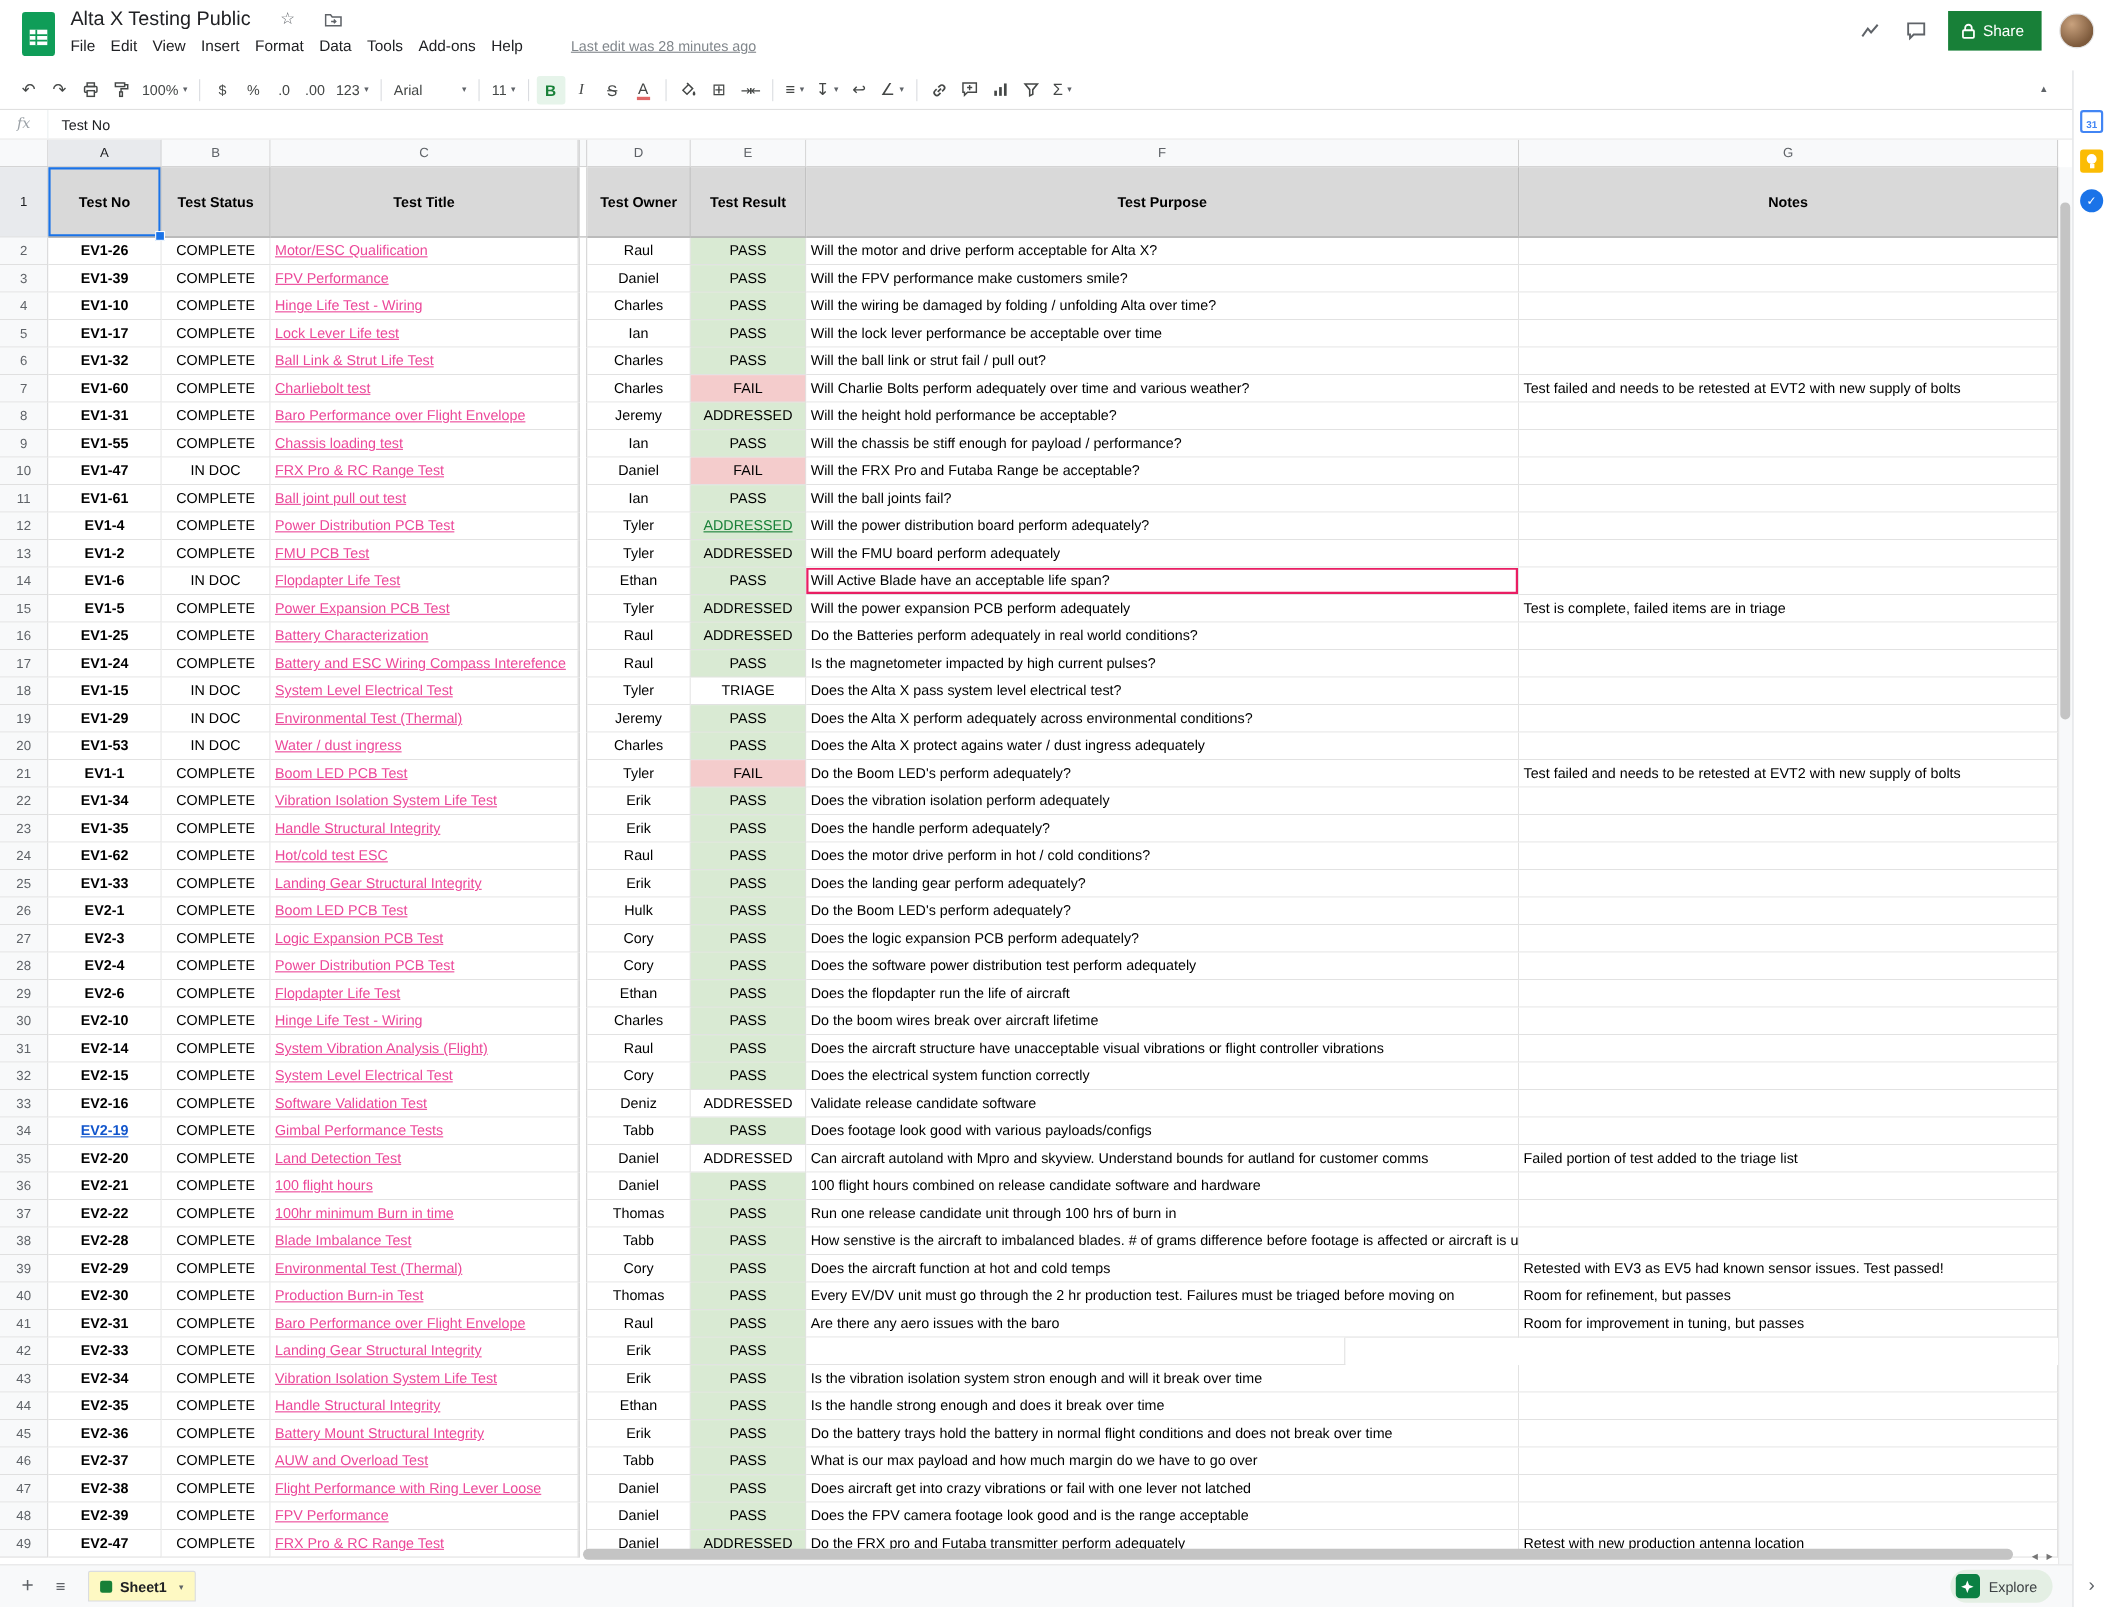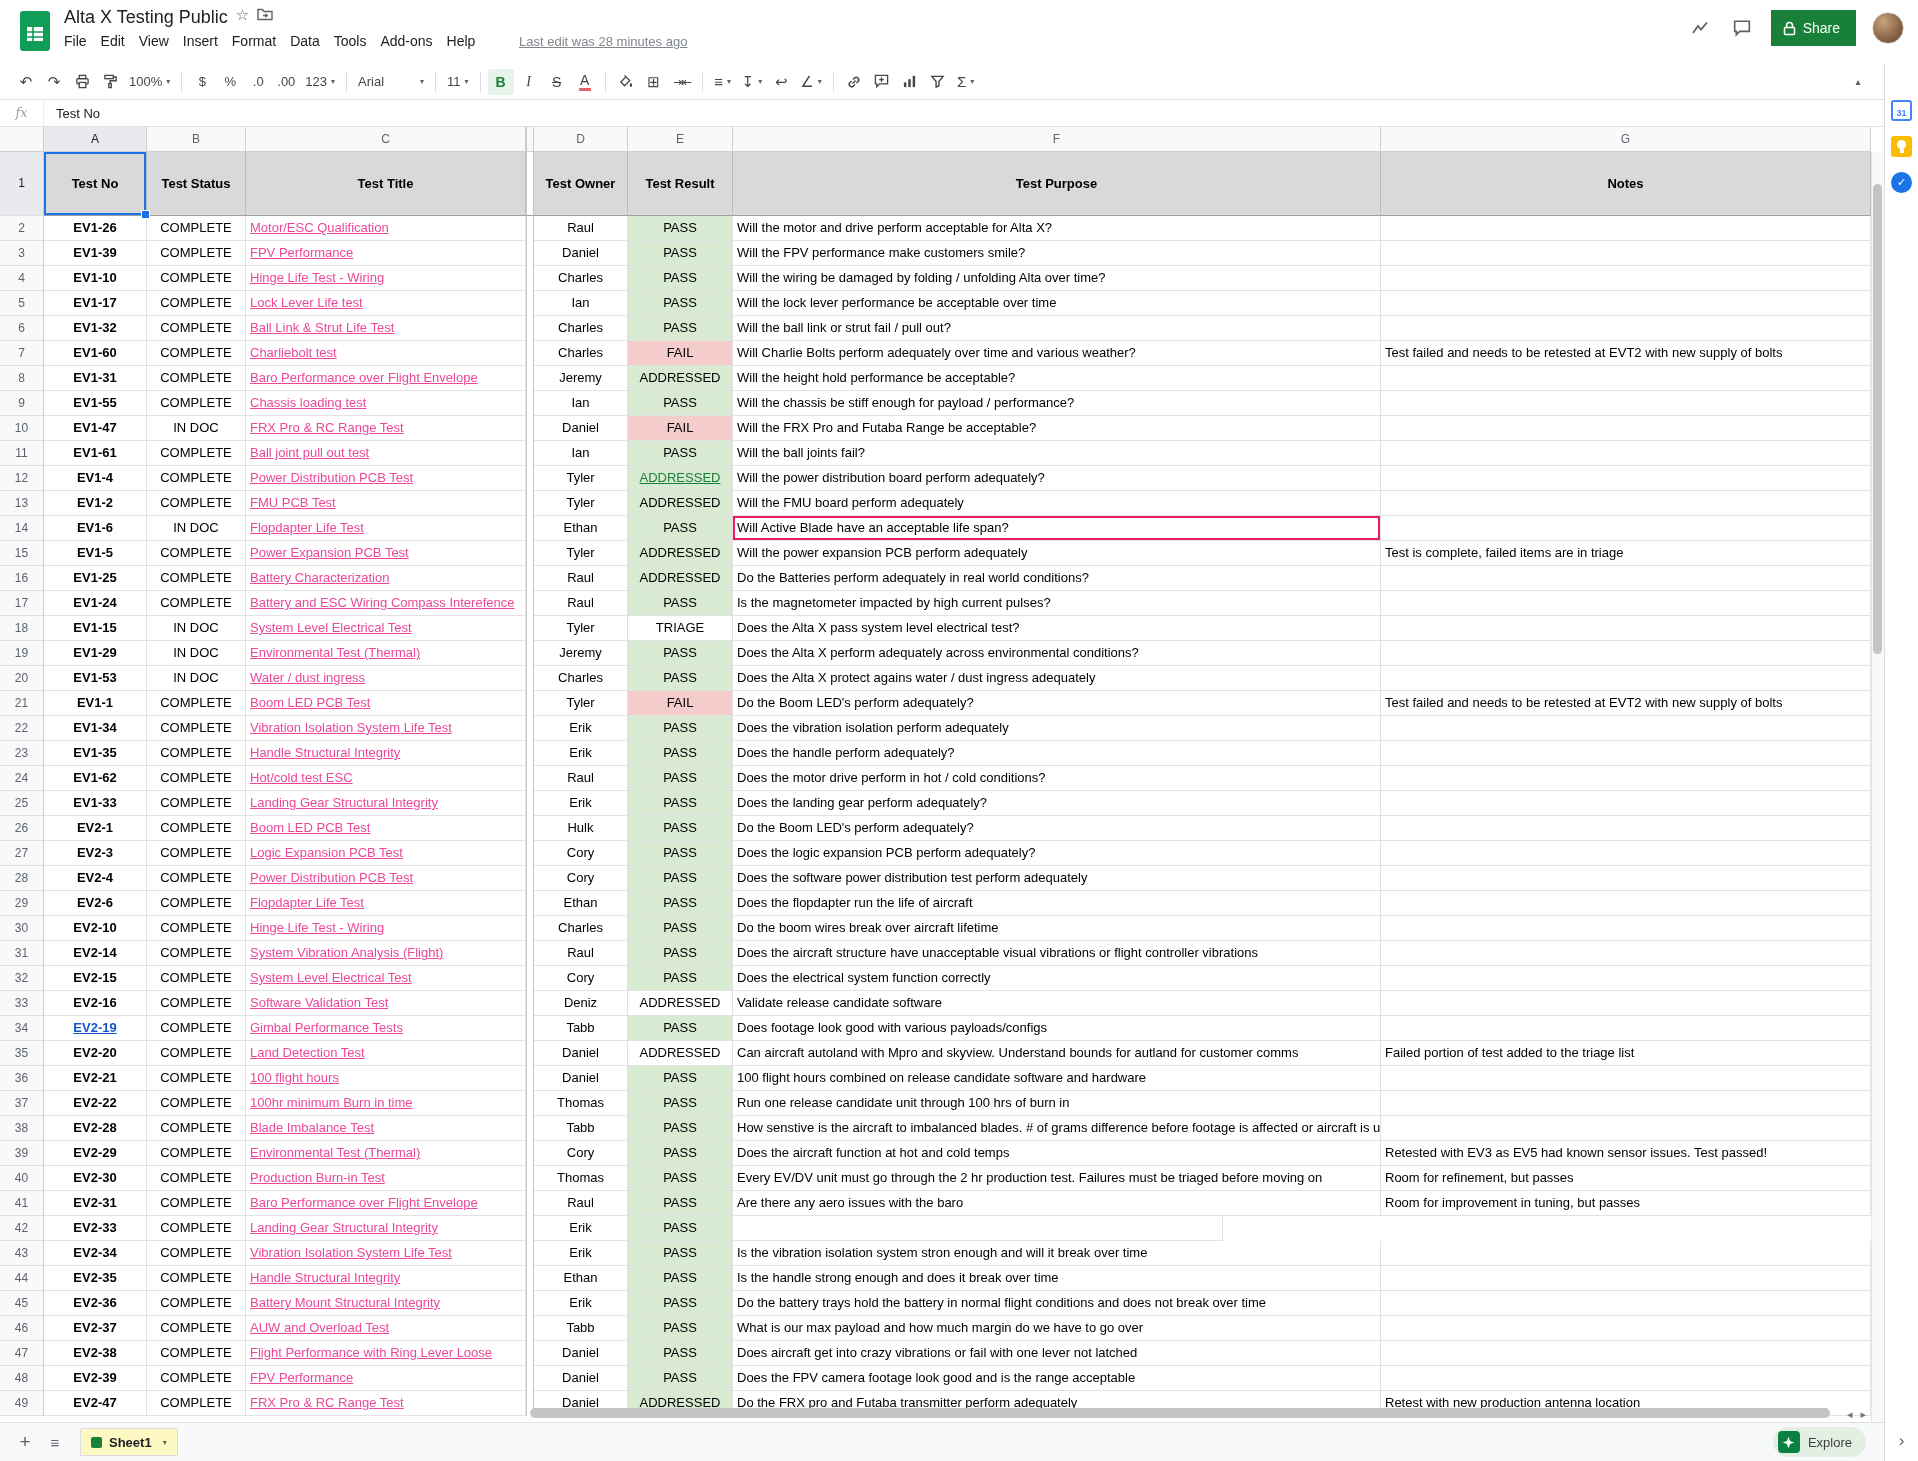--- a/index.html
+++ b/index.html
@@ -3,21 +3,21 @@
 <meta charset="utf-8">
 <style>
   * { margin:0; padding:0; box-sizing:border-box; }
   html,body { background:#fff; }
   body { font-family:"Liberation Sans","DejaVu Sans",sans-serif; color:#202124; }
   .app { position:relative; width:1918px; height:1461px; overflow:hidden; background:#fff; }
 
   
   .topbar { position:relative; height:64px; background:#fff; }
   .logo { position:absolute; left:20px; top:11px; }
-  .titleblock { position:absolute; left:64px; top:7px; display:flex; align-items:flex-start; gap:8px; }
+  .titleblock { position:absolute; left:64px; top:7px; display:flex; align-items:center; gap:27px; }
   .doc-title { font-size:18px; color:#202124; }
   .t-ico { color:#5f6368; font-size:15px; line-height:1; cursor:default; }
   .menubar { position:absolute; left:57px; top:31px; display:flex; align-items:center; }
   .menu-item { font-size:14px; color:#202124; padding:2px 7px; border-radius:3px; }
   .last-edit { margin-left:14px; font-size:13px; color:#80868b; text-decoration:underline; }
   .top-right { position:absolute; right:14px; top:10px; display:flex; align-items:center; gap:16px; }
   .tr-ico { width:26px; height:26px; display:flex; align-items:center; justify-content:center; }
   .share-btn { display:flex; align-items:center; gap:7px; background:#188038; color:#fff; border-radius:0; height:36px; padding:0 16px 0 12px; font-size:14px; font-weight:500; }
   .avatar { width:32px; height:32px; border-radius:50%; background:radial-gradient(circle at 35% 30%,#c9a27e,#7d5a3c 70%); border:1px solid #e0e0e0; }
 

